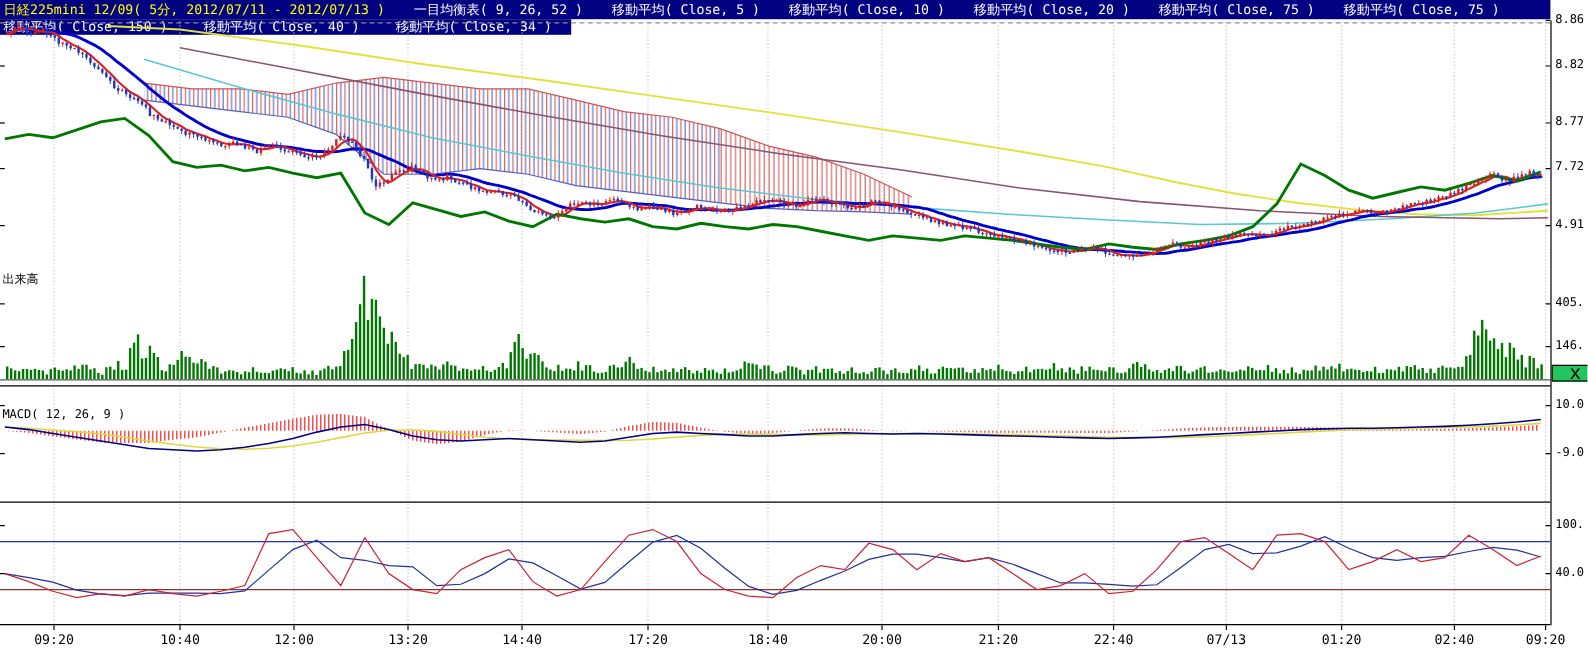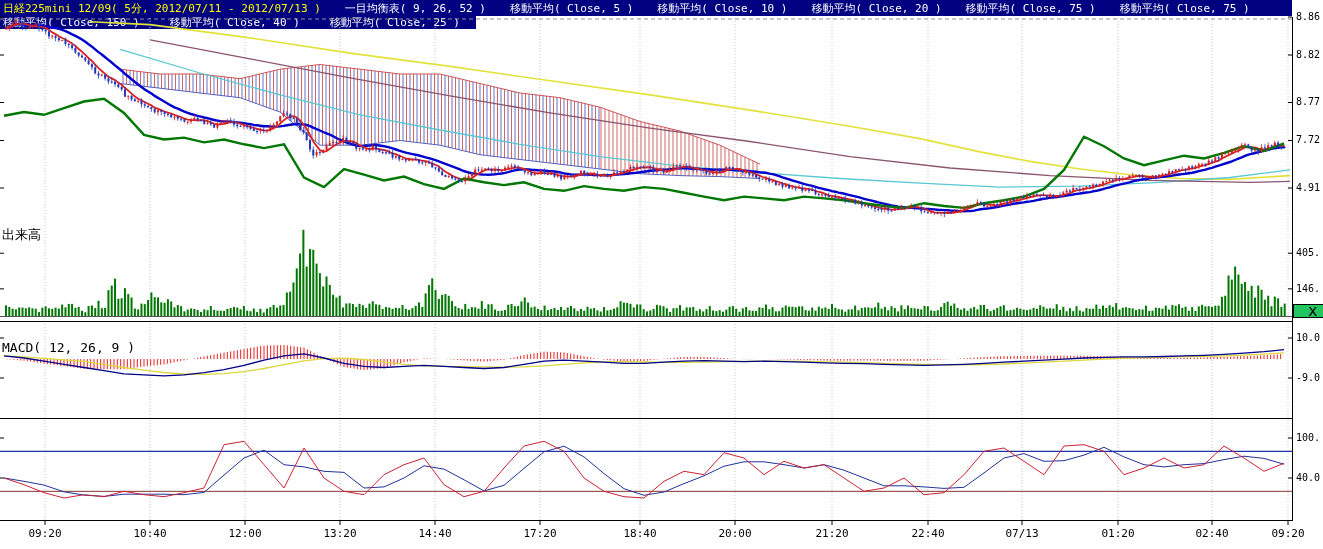--- a/index.html
+++ b/index.html
@@ -21,21 +21,21 @@
     background: #000080; display: inline-flex; gap: 30px; align-items: center;
     padding: 0 16px 0 3px; z-index: 1; white-space: nowrap;
   }
   .hbar2 span { font-size: 11px; color: #ffffff; }
   #chart-svg { position: absolute; left: 0; top: 0; z-index: 2; }
   .ylab {
     position: absolute; left: 1296px; font-size: 10px; color: #000;
     z-index: 3; line-height: 11px; white-space: nowrap;
   }
   .plabel {
-    position: absolute; left: 2px; font-size: 13px; color: #000;
+    position: absolute; left: 2px; font-size: 10px; color: #000;
     z-index: 3; white-space: nowrap;
   }
   .badge {
     position: absolute; left: 1293px; top: 304px; font-size: 16px; color: #000;
     background: #22c55e; border: 1px solid #000; padding: 0 14px;
     z-index: 3; line-height: 12px; white-space: nowrap;
   }
 </style>
 </head>
 <body>
@@ -48,21 +48,21 @@
     <span>移動平均( Close, 5 )</span>
     <span>移動平均( Close, 10 )</span>
     <span>移動平均( Close, 20 )</span>
     <span>移動平均( Close, 75 )</span>
     <span>移動平均( Close, 75 )</span>
   </div>
 
   <div class="hbar2">
     <span>移動平均( Close, 150 )</span>
     <span>移動平均( Close, 40 )</span>
-    <span>移動平均( Close, 25 )</span>
+    <span>移動平均( Close, 34 )</span>
   </div>
 
   <svg id="chart-svg" width="1323" height="549">
       <g>
         <line x1="45" y1="18" x2="45" y2="520" stroke="#c8c8c8" stroke-dasharray="1,2"></line>
         <line x1="150" y1="18" x2="150" y2="520" stroke="#c8c8c8" stroke-dasharray="1,2"></line>
         <line x1="245" y1="18" x2="245" y2="520" stroke="#c8c8c8" stroke-dasharray="1,2"></line>
         <line x1="340" y1="18" x2="340" y2="520" stroke="#c8c8c8" stroke-dasharray="1,2"></line>
         <line x1="435" y1="18" x2="435" y2="520" stroke="#c8c8c8" stroke-dasharray="1,2"></line>
         <line x1="540" y1="18" x2="540" y2="520" stroke="#c8c8c8" stroke-dasharray="1,2"></line>

